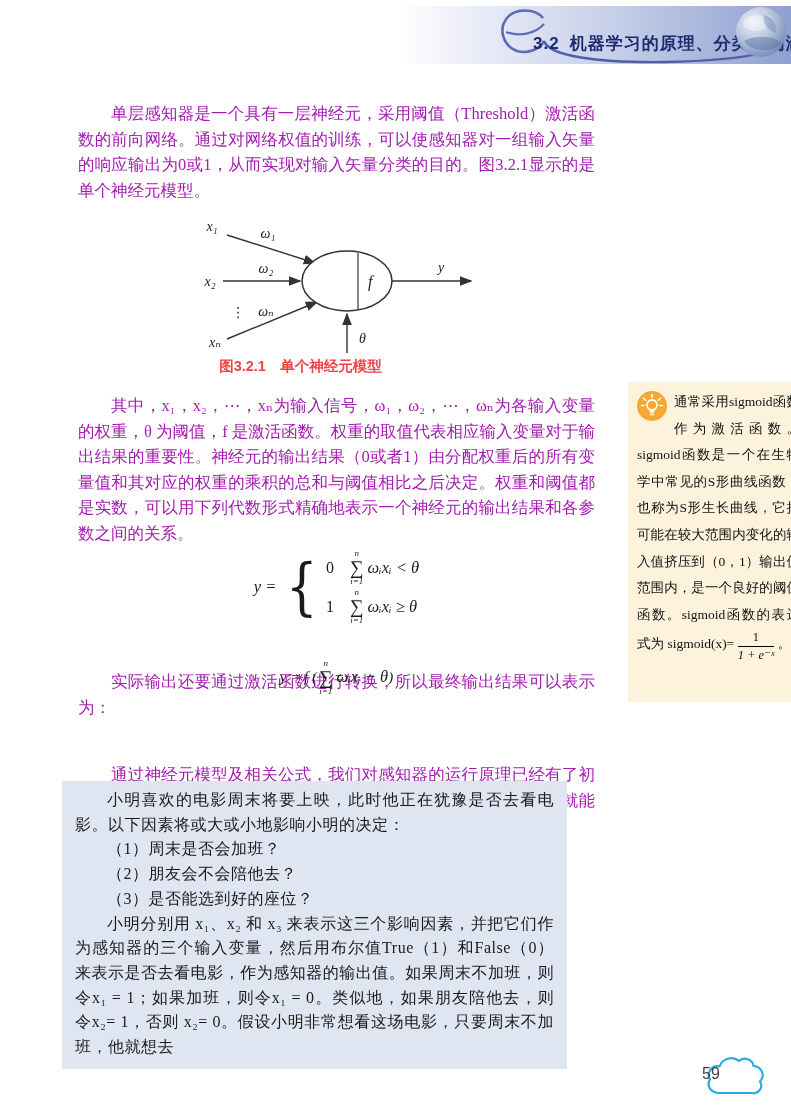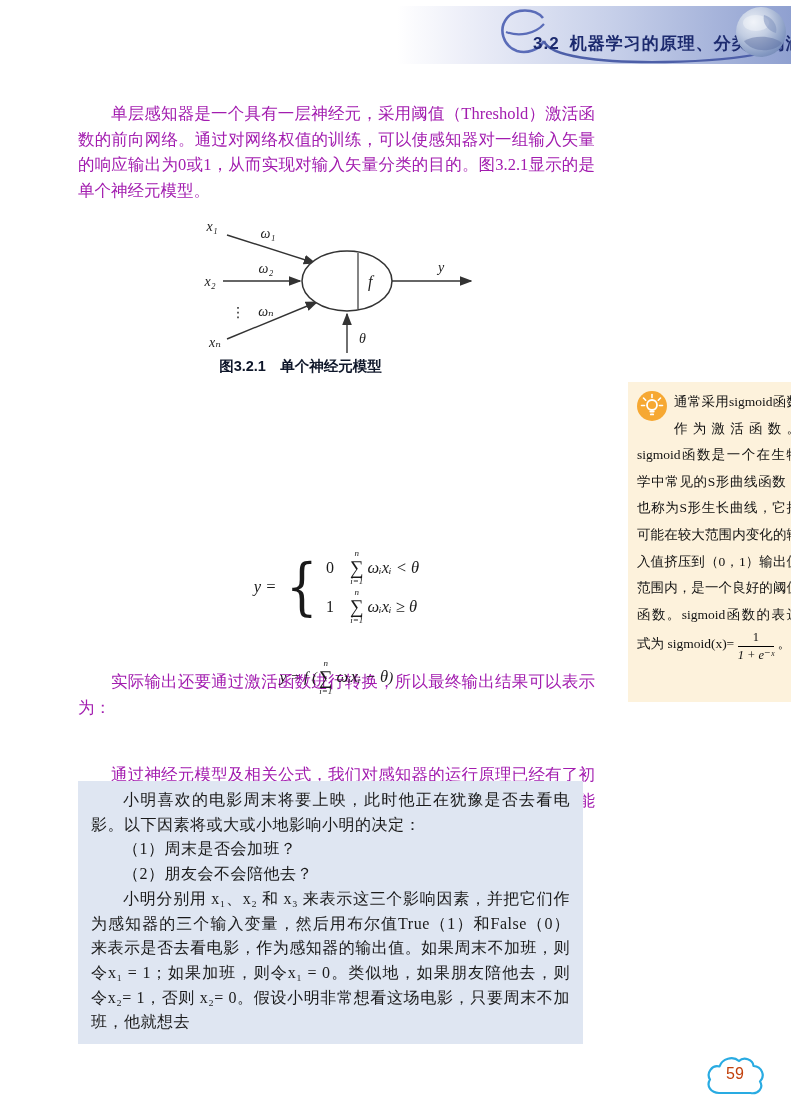--- a/index.html
+++ b/index.html
@@ -40,21 +40,21 @@
   .p3 { top:726px;margin-top:36px; }
   .transition-line { top:633px;margin-top:36px; }
 
   
   .figure-area { position:absolute; left:135px; top:213px; width:350px; height:145px; }
   .figure-area svg { width:100%; height:100%; }
   .fig-label { font-style:italic; font-size:14px; fill:#222; font-family:"Liberation Serif","DejaVu Serif",serif; }
   .fig-caption {
     position:absolute; left:78px; top:357px; width:445px; text-align:center;
     font-family:"Liberation Sans","DejaVu Sans",sans-serif;
-    font-size:14.5px; font-weight:bold; color:#0f172a;
+    font-size:14.5px; font-weight:bold; color:#ef4444;
   }
 
   
   .formula-block { position:absolute; left:78px; width:517px; display:flex; justify-content:center; align-items:center; }
   .fcases { top:549px; height:76px; }
   .fout   { top:660px; height:34px; }
   .math { font-style:italic; font-size:16.5px; }
   .brace { font-size:62px; font-weight:200; line-height:72px; font-family:"DejaVu Serif",serif; margin:0 4px 0 6px; transform:scaleX(.8); }
   .cases { display:flex; flex-direction:column; gap:6px; }
   .case-row { display:flex; align-items:center; height:33px; }
@@ -76,33 +76,33 @@
     float:left; width:30px; height:30px; border-radius:50%;
     background:#f6a832; margin:2px 7px 2px 0;
   }
   .bulb svg { width:30px; height:30px; }
   .frac { display:inline-block; vertical-align:middle; text-align:center; line-height:1.15; font-size:12.5px; margin-top:2px; }
   .frac .num { display:block; border-bottom:1px solid #000; padding:0 4px 1px 4px; }
   .frac .den { display:block; padding-top:1px; font-style:italic; }
 
   
   .example-box {
-    position:absolute; left:78px; top:781px; width:505px; min-height:247px;
+    position:absolute; left:62px; top:781px; width:505px; min-height:247px;
     background:#dfe6f2; padding:7px 13px 9px 13px;
     font-size:16px; line-height:24.7px; text-align:justify; color:#1a1a1a;
     letter-spacing:0.5px;
   }
   .example-box .item { padding-left:2em; }
 
   
   .cloud { position:absolute; left:702px; top:1052px; width:66px; height:48px; }
   .cloud svg { width:100%; height:100%; }
   .cloud .num {
-    position:absolute; left:0; top:13px; width:100%; text-align:center;
-    font-family:"Liberation Sans","DejaVu Sans",sans-serif; font-size:16px; color:#c2410c;
+    position:absolute; left:0; top:13px; width:100%; 
+    font-family:"Liberation Sans","DejaVu Sans",sans-serif; font-size:16px; color:#404040;
   }
 </style>
 </head>
 <body>
 
 <div class="page">
 
   <div class="banner">
     <svg class="banner-swoosh" viewBox="0 0 394 58">
       <path d="M 146 12 C 138 2 118 2 110 12 C 101 23 106 40 120 45 C 130 48 142 44 147 35" fill="none" stroke="#5a6cb8" stroke-width="2.6"></path>
@@ -149,20 +149,21 @@
       <text class="fig-label" x="131" y="60" text-anchor="middle">ω₂</text>
       <text class="fig-label" x="131" y="103" text-anchor="middle">ωₙ</text>
       <text class="fig-label" x="103" y="104" text-anchor="middle" style="font-style:normal">⋮</text>
       <text class="fig-label" x="233" y="74" style="font-size:16px">f</text>
       <text class="fig-label" x="303" y="59">y</text>
       <text class="fig-label" x="224" y="130">θ</text>
     </svg>
   </div>
   <div class="fig-caption">图3.2.1　单个神经元模型</div>
 
+  <div class="para indent p2">其中，x₁，x₂，⋯，xₙ为输入信号，ω₁，ω₂，⋯，ωₙ为各输入变量的权重，θ 为阈值，f 是激活函数。权重的取值代表相应输入变量对于输出结果的重要性。神经元的输出结果（0或者1）由分配权重后的所有变量值和其对应的权重的乘积的总和与阈值相比之后决定。权重和阈值都是实数，可以用下列代数形式精确地表示一个神经元的输出结果和各参数之间的关系。</div>
 
   <div class="formula-block fcases">
     <span class="math">y =</span>
     <span class="brace">{</span>
     <div class="cases">
       <div class="case-row">
         <span class="case-val">0</span>
         <span class="sum">
           <span class="sum-up">n</span>
           <span class="sum-sym">∑</span>
@@ -217,20 +218,21 @@
       <span class="num">1</span>
       <span class="den">1 + e⁻ˣ</span>
     </span>
     <span>。</span>
   </div>
 
   <div class="example-box">
     <div class="indent">小明喜欢的电影周末将要上映，此时他正在犹豫是否去看电影。以下因素将或大或小地影响小明的决定：</div>
     <div class="item">（1）周末是否会加班？</div>
     <div class="item">（2）朋友会不会陪他去？</div>
+    <div class="item">（3）是否能选到好的座位？</div>
     <div class="indent">小明分别用 x₁、x₂ 和 x₃ 来表示这三个影响因素，并把它们作为感知器的三个输入变量，然后用布尔值True（1）和False（0）来表示是否去看电影，作为感知器的输出值。如果周末不加班，则令x₁ = 1；如果加班，则令x₁ = 0。类似地，如果朋友陪他去，则令x₂= 1，否则 x₂= 0。假设小明非常想看这场电影，只要周末不加班，他就想去</div>
   </div>
 
   <div class="cloud">
     <svg viewBox="0 0 66 48">
       <path d="M 17 41 C 9 41 4 34 8 27.5 C 4 21 10 12.5 17.5 14.5 C 20 6.5 31 3.5 37 9 C 41.5 4.5 51 7 51.5 14 C 60 14.5 63.5 24 58 29.5 C 62 36 56 42.5 48.5 41 Z" fill="#ffffff" stroke="#29abe2" stroke-width="2.2" stroke-linejoin="round"></path>
     </svg>
     <div class="num">59</div>
   </div>
 

